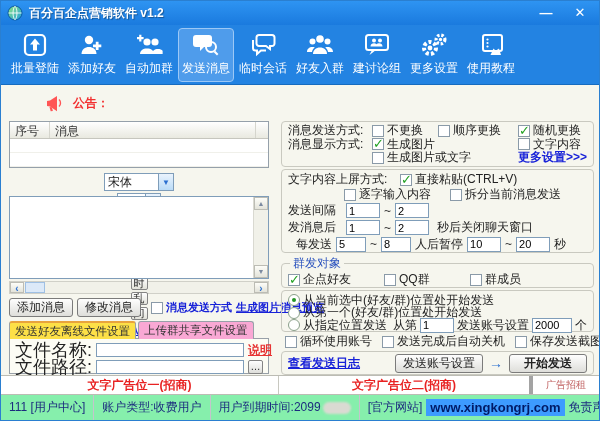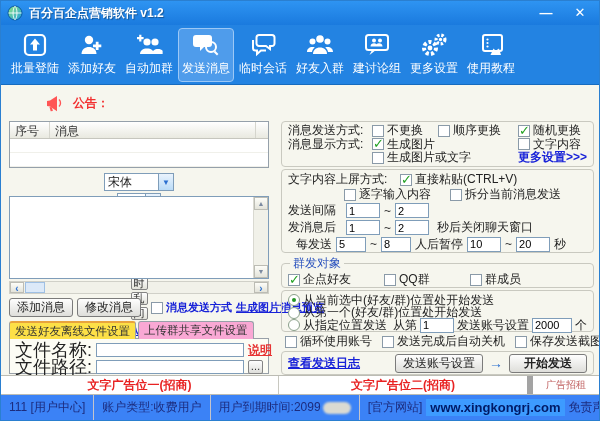--- a/index.html
+++ b/index.html
@@ -122,25 +122,25 @@
   .box4 .blue-link { font-size:12px; }
   .box4 .spacer { flex:1; }
   .arrow-glyph { color:#2a6fd0; font-weight:bold; font-size:14px; }
   .start-btn { font-weight:bold; padding:0 14px; }
 
   
   .ad-bar { position:absolute; top:374px; left:0; right:0; height:20px; background:#fff;
     border-top:1px solid #bcbcb4; border-bottom:1px solid #bcbcb4; display:flex; align-items:center; }
   .ad-slot { color:#e82222; font-weight:bold; font-size:12px; text-align:center; }
   .ad-slot.s1 { width:278px; border-right:1px solid #c8c8c0; height:100%; line-height:19px; }
-  .ad-slot.s2 { width:254px; height:100%; line-height:19px; border-right:6px solid #a3a3a3; }
+  .ad-slot.s2 { width:254px; height:100%; line-height:19px; border-right:4px solid #a3a3a3; }
   .ad-corner { flex:1; text-align:center; color:#c06060; font-size:10px; }
 
   
-  .status-bar { position:absolute; top:394px; left:0; right:0; bottom:0; background:#3b82f6;
+  .status-bar { position:absolute; top:394px; left:0; right:0; bottom:0; background:#86efac;
     display:flex; align-items:center; color:#1c2c7e; font-size:12px; }
   .seg { height:100%; display:flex; align-items:center; padding:0 8px; border-right:1px solid #c4c4cc; white-space:nowrap; }
   .seg.user { width:138px; justify-content:center; }
   .seg.site { flex:1; gap:4px; }
   .blur-blob { display:inline-block; width:28px; height:12px; margin-left:2px; border-radius:6px;
     background:#dadad2; filter:blur(1px); }
   .url-chip { background:#3d9bff; color:#001a66; font-weight:bold; padding:1px 4px; font-size:13px; }
 </style>
 </head>
 <body>

